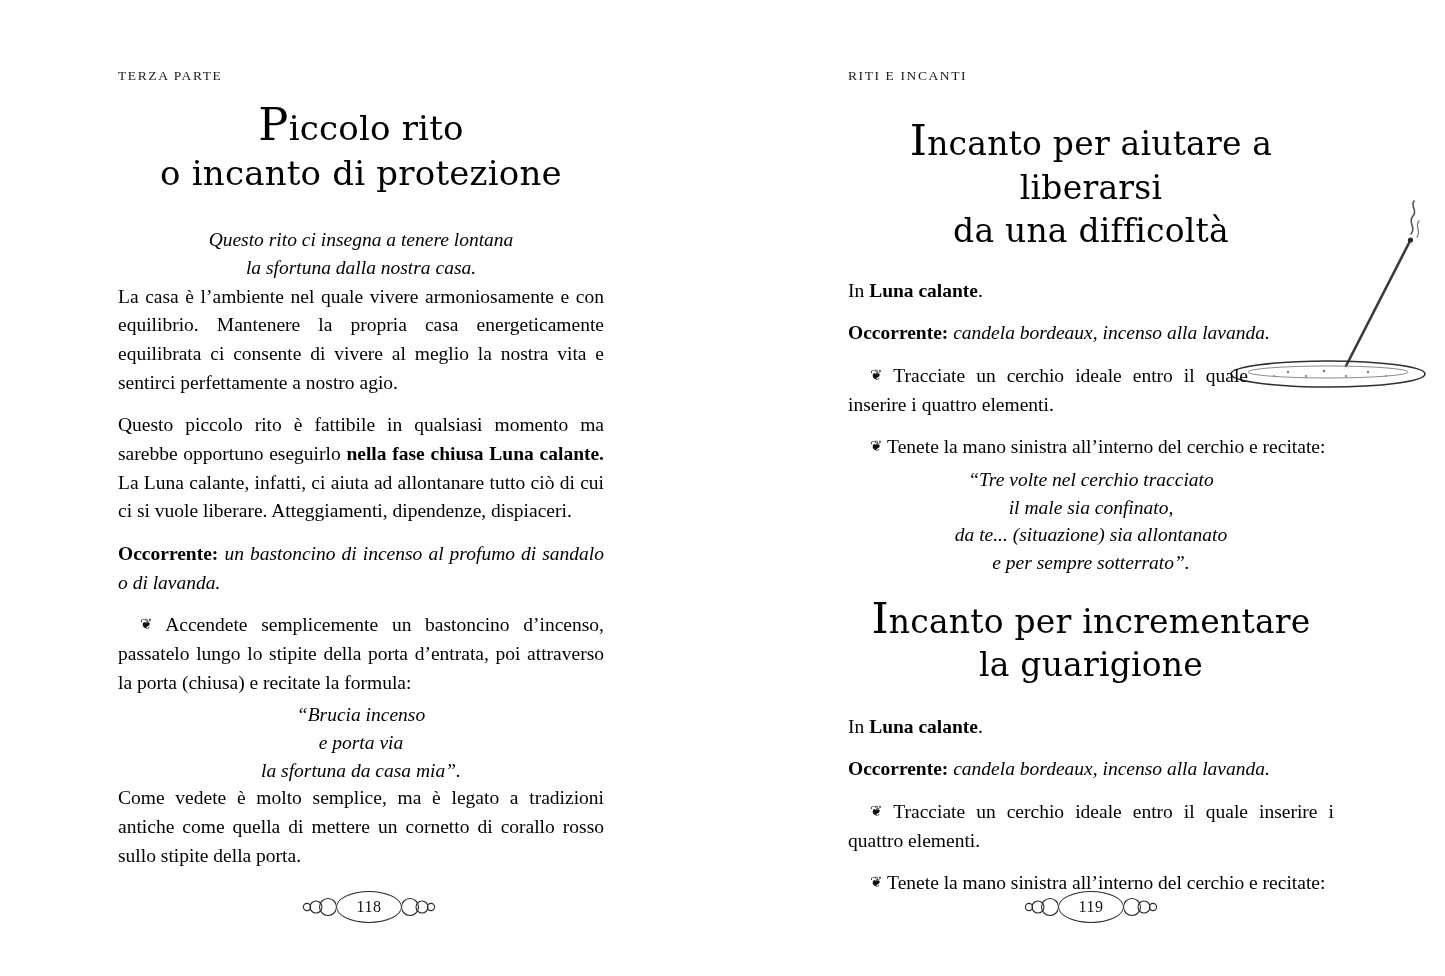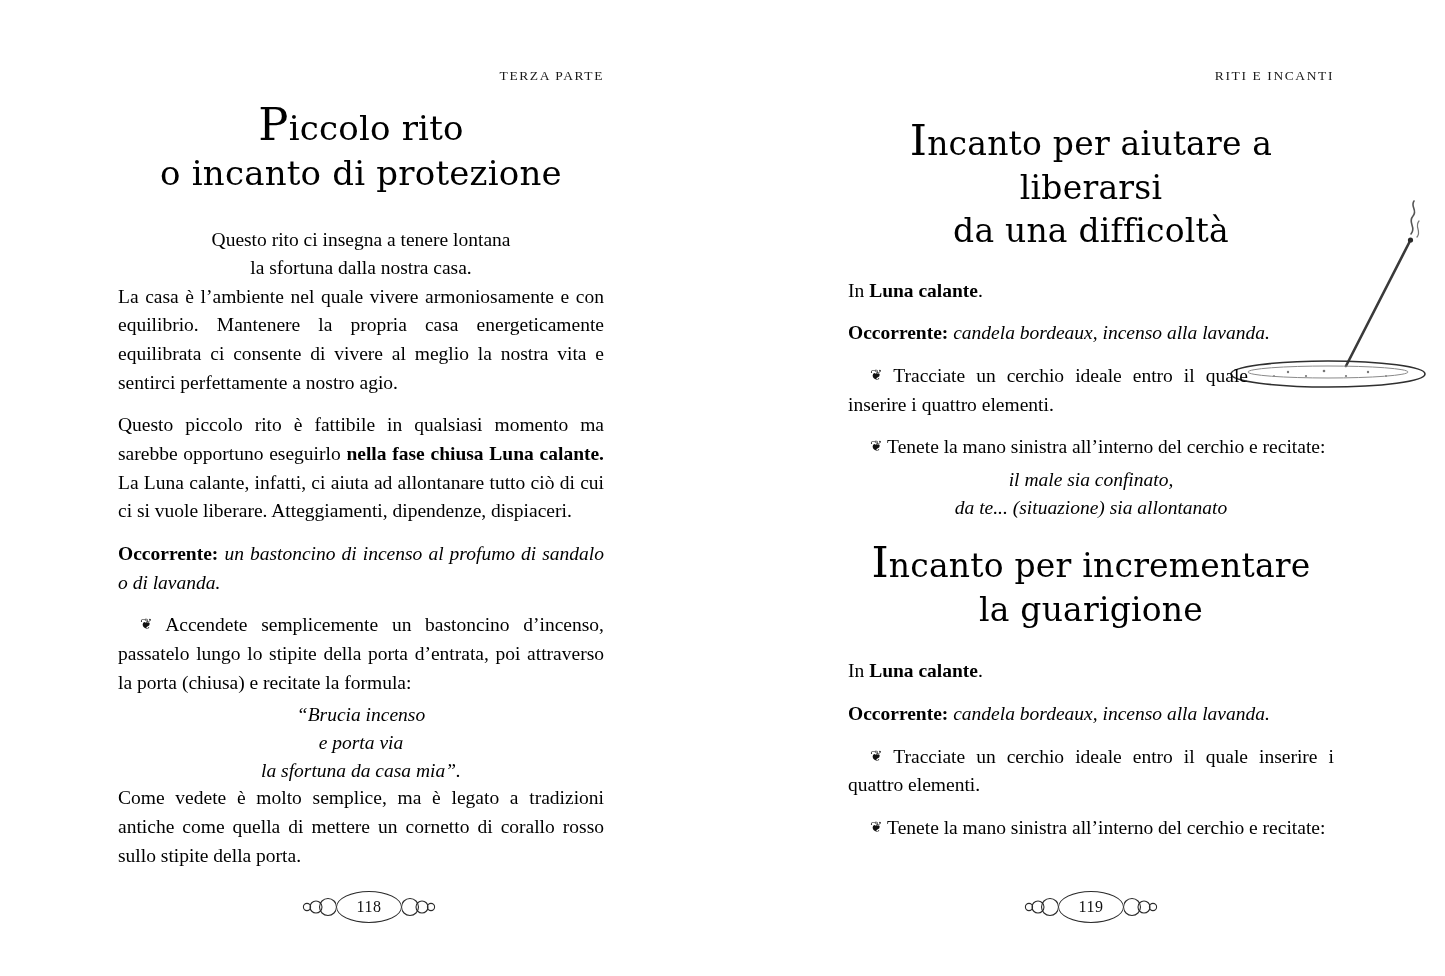--- a/index.html
+++ b/index.html
@@ -23,21 +23,21 @@
   .page {
     position: relative;
     width: 722px;
     height: 976px;
     box-sizing: border-box;
   }
   .page.left  { padding: 0 118px 0 118px; }
   .page.right { padding: 0 110px 8px 126px; }
 
   .running-head {
-    text-align: right;
+    text-align: left;
     font-family: "Liberation Serif", serif;
     font-size: 13.5px;
     letter-spacing: 1.6px;
     color: #1a1a1a;
     margin-top: 68px;
     margin-bottom: 12px;
   }
 
   .chapter-title {
     text-align: center;
@@ -61,20 +61,21 @@
     font-size: 33px;
   }
   .chapter-title .line { display: block; }
   .chapter-title .drop {
     font-size: 1.32em;
     line-height: 0.8;
   }
 
   .epigraph {
     text-align: center;
+    font-style: italic;
     font-size: 19.5px;
     line-height: 1.46;
     margin-top: 30px;
     margin-bottom: 0;
   }
 
   p.body {
     font-size: 19.5px;
     line-height: 1.47;
     margin: 0;
@@ -262,22 +263,24 @@
         <span class="bullet-indent"></span><span class="fleuron">❦</span>
         <span>Tracciate un cerchio ideale entro il quale inserire i quattro elementi.</span>
       </p>
 
       <p class="body bullet-para">
         <span class="bullet-indent"></span><span class="fleuron">❦</span>
         <span>Tenete la mano sinistra all’interno del cerchio e recitate:</span>
       </p>
 
       <div class="verse">
+        <span class="ln">“Tre volte nel cerchio tracciato</span>
         <span class="ln">il male sia confinato,</span>
         <span class="ln">da te... (situazione) sia allontanato</span>
+        <span class="ln">e per sempre sotterrato”.</span>
       </div>
 
       <h1 class="chapter-title title-right-2">
         <span class="line">
           <span class="drop">I</span><span>ncanto per incrementare</span>
         </span>
         <span class="line">la guarigione</span>
       </h1>
 
       <p class="body" style="margin-top:26px">

